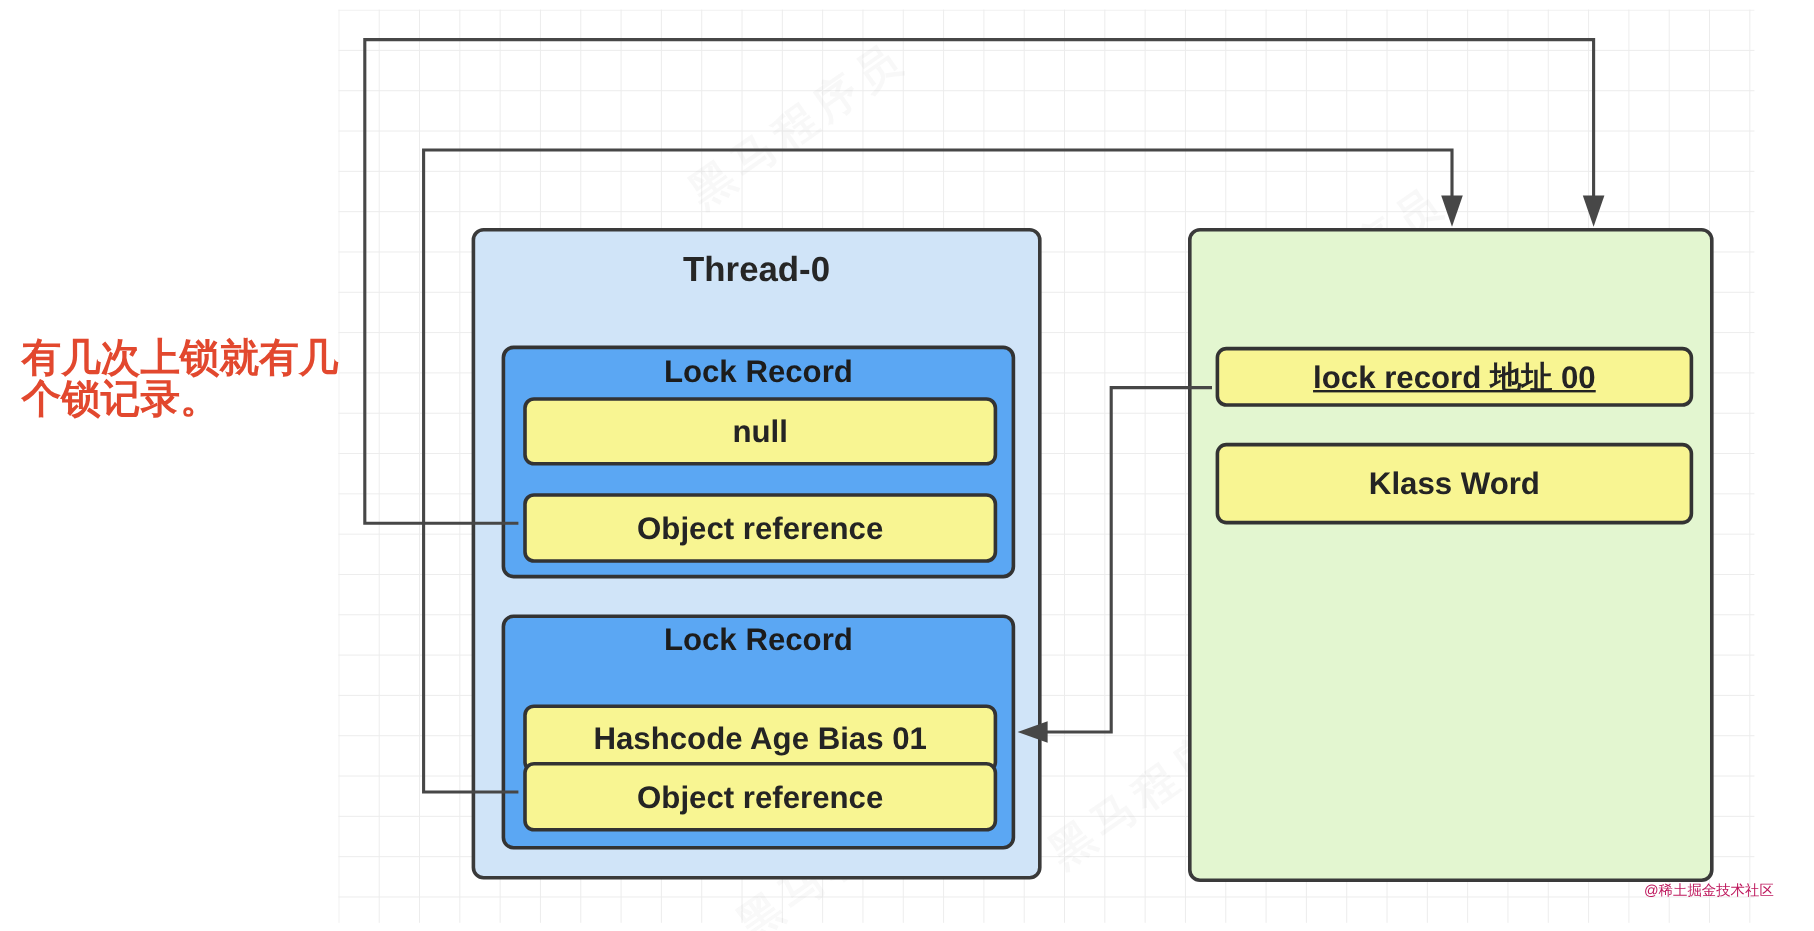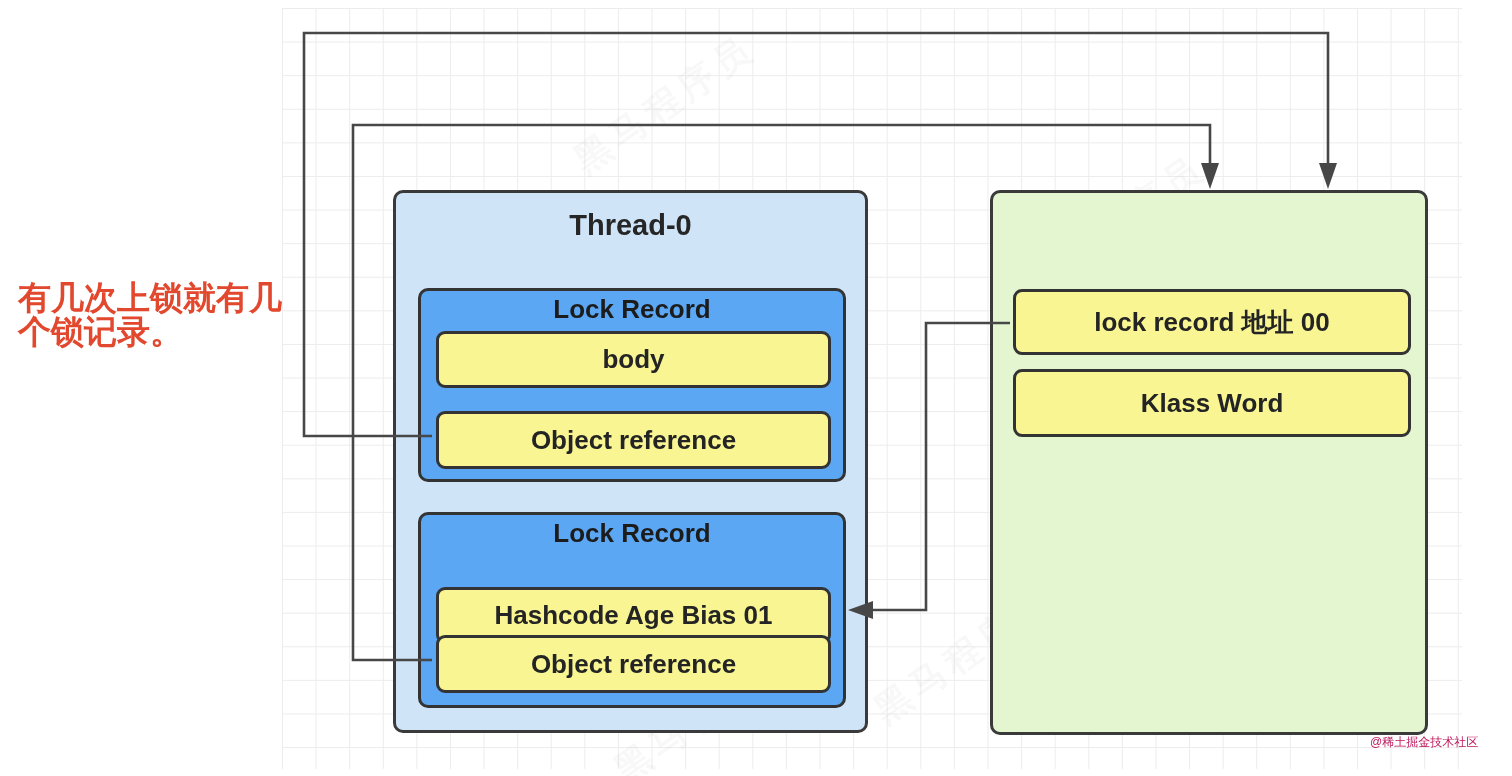--- a/index.html
+++ b/index.html
@@ -74,33 +74,33 @@
 <div class="ghost-circle" style="left:400px;top:195px;width:105px;height:105px;"></div>
 <div class="ghost-circle" style="left:1000px;top:195px;width:105px;height:105px;"></div>
 
 <div class="annotation">有几次上锁就有几个锁记录。</div>
 
 <div class="panel thread-panel">
   <div class="panel-title">Thread-0</div>
 
   <div class="lockrec" style="top:95px;height:194px;">
     <div class="lockrec-title">Lock Record</div>
-    <div class="slot" style="top:40px;height:57px;">body</div>
+    <div class="slot" style="top:40px;height:57px;">null</div>
     <div class="slot" style="top:120px;height:58px;">Object reference</div>
   </div>
 
   <div class="lockrec" style="top:319px;height:196px;">
     <div class="lockrec-title">Lock Record</div>
     <div class="slot" style="top:40px;height:57px;margin-top:32px;">Hashcode Age Bias 01</div>
     <div class="slot" style="top:120px;height:58px;">Object reference</div>
   </div>
 </div>
 
 <div class="panel object-panel">
-  <div class="field" style="top:96px;height:66px;">lock record 地址 00</div>
+  <div class="field" style="top:96px;height:50px;text-decoration:underline;">lock record 地址 00</div>
   <div class="field" style="top:176px;height:68px;">Klass Word</div>
 </div>
 
 <svg class="connectors" width="1512" height="776" viewBox="0 0 1512 776">
   <path d="M 432 436 H 304 V 33 H 1328 V 166" fill="none" stroke="#474747" stroke-width="2.6"></path>
   <polygon points="1328,189 1319,163 1337,163" fill="#474747"></polygon>
   <path d="M 432 660 H 353 V 125 H 1210 V 166" fill="none" stroke="#474747" stroke-width="2.6"></path>
   <polygon points="1210,189 1201,163 1219,163" fill="#474747"></polygon>
   <path d="M 1010 323 H 926 V 610 H 872" fill="none" stroke="#474747" stroke-width="2.6"></path>
   <polygon points="848,610 873,601 873,619" fill="#474747"></polygon>

